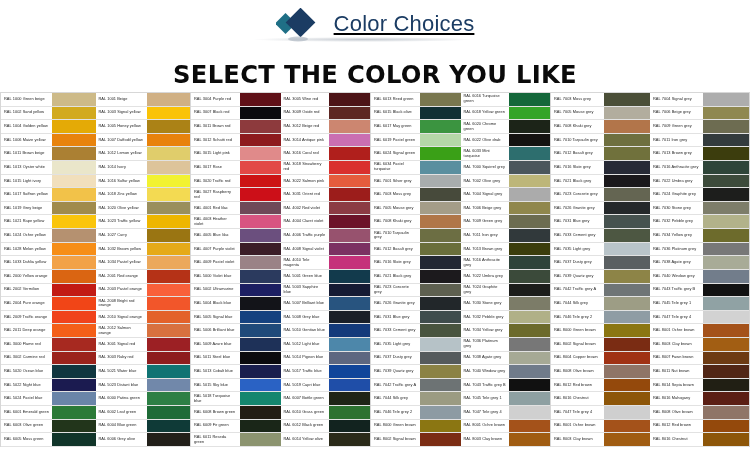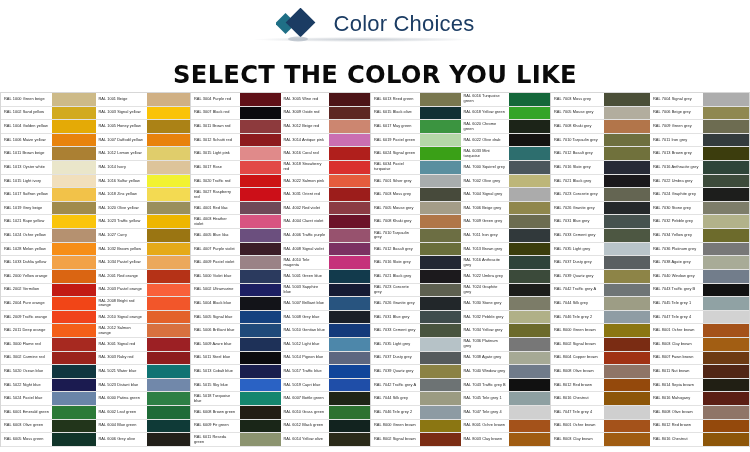--- a/index.html
+++ b/index.html
@@ -12,20 +12,21 @@
   #page { position: relative; width: 750px; height: 452px; background: #fff; }
 
   
   .header {
     height: 46px;
     display: flex;
     align-items: center;
     justify-content: center;
     gap: 14px;
     padding-top: 4px;
+    text-decoration: underline;
   }
   .logo { position: relative; width: 44px; height: 34px; flex: none; }
   .logo svg { display: block; }
   .brand-title {
     font-size: 22px;
     font-weight: 400;
     color: #1b3c63;
     letter-spacing: 0.2px;
     line-height: 1;
     position: relative;

